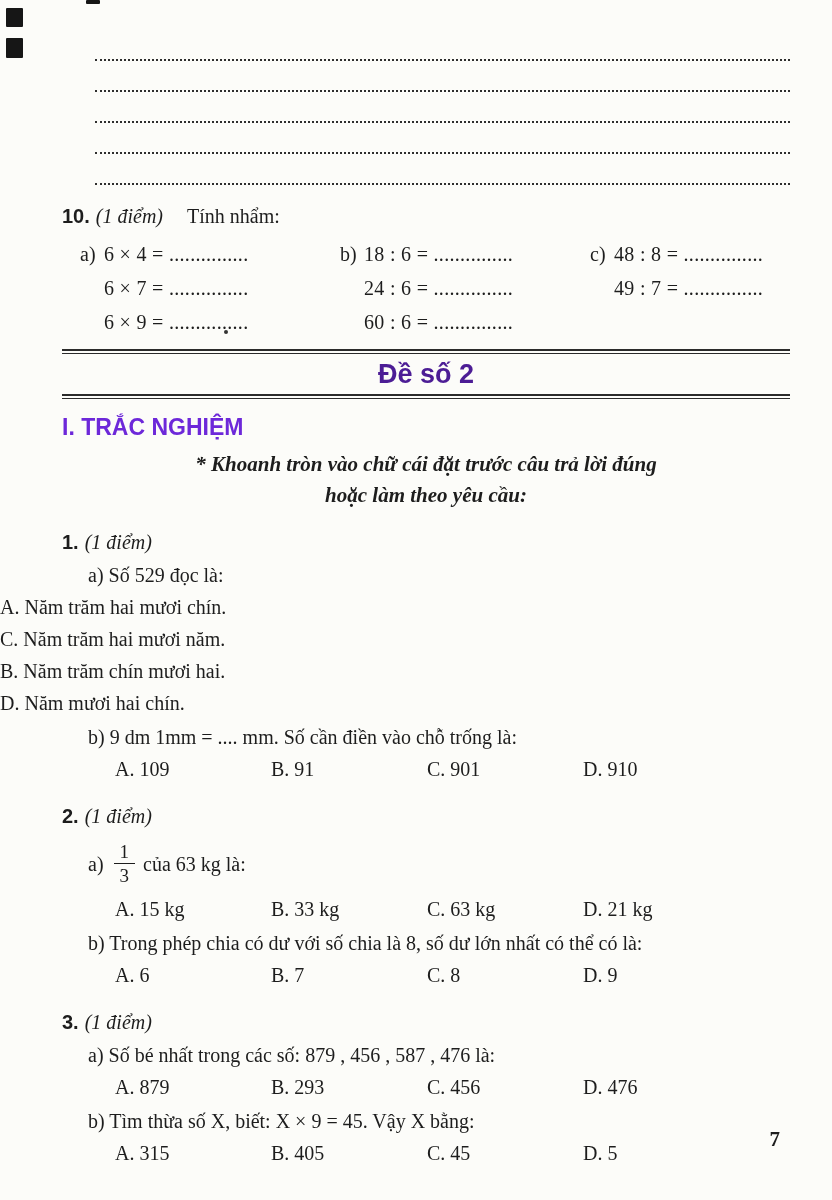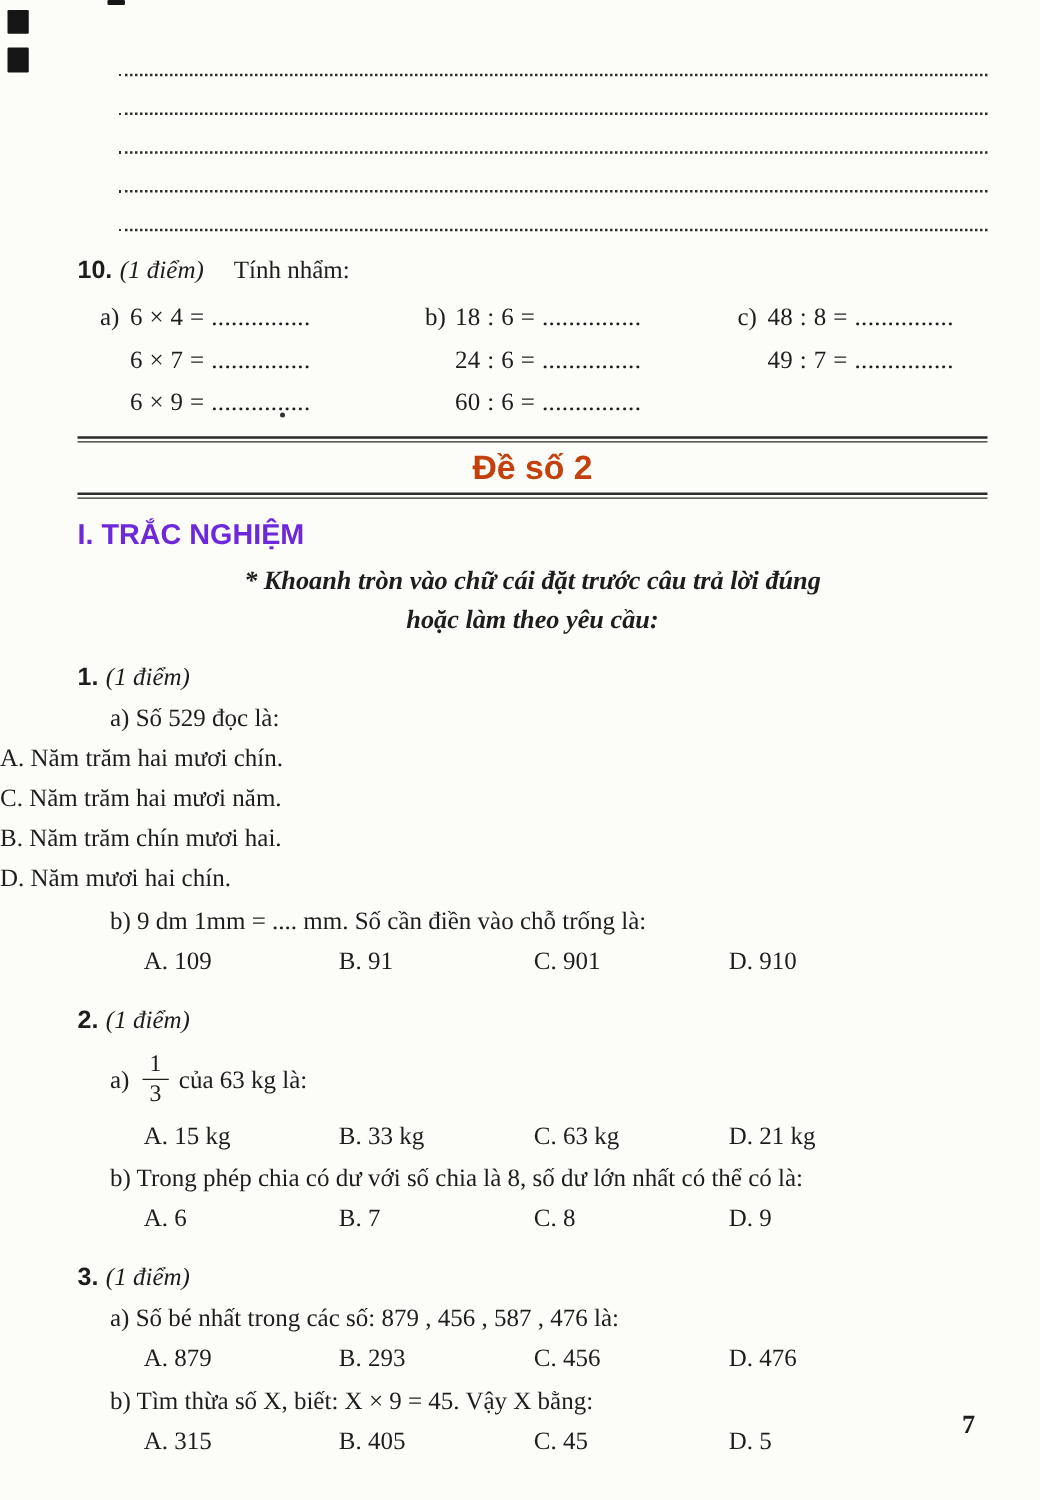--- a/index.html
+++ b/index.html
@@ -41,21 +41,21 @@
 
   
   .section-divider { margin: 10px 42px 0 62px; }
   .dline { height: 5px; border-top: 2px solid #2b2b2b; border-bottom: 1px solid #2b2b2b; }
   .section-title {
     text-align: center;
     font-family: "Liberation Sans", sans-serif;
     font-weight: bold;
     font-size: 27px;
     line-height: 40px;
-    color: #c2410c;
+    color: #4c1d95;
   }
 
   .part-heading {
     margin: 14px 0 0 62px;
     font-family: "Liberation Sans", sans-serif;
     font-weight: bold;
     font-size: 23px;
     line-height: 28px;
     color: #6d28d9;
   }

